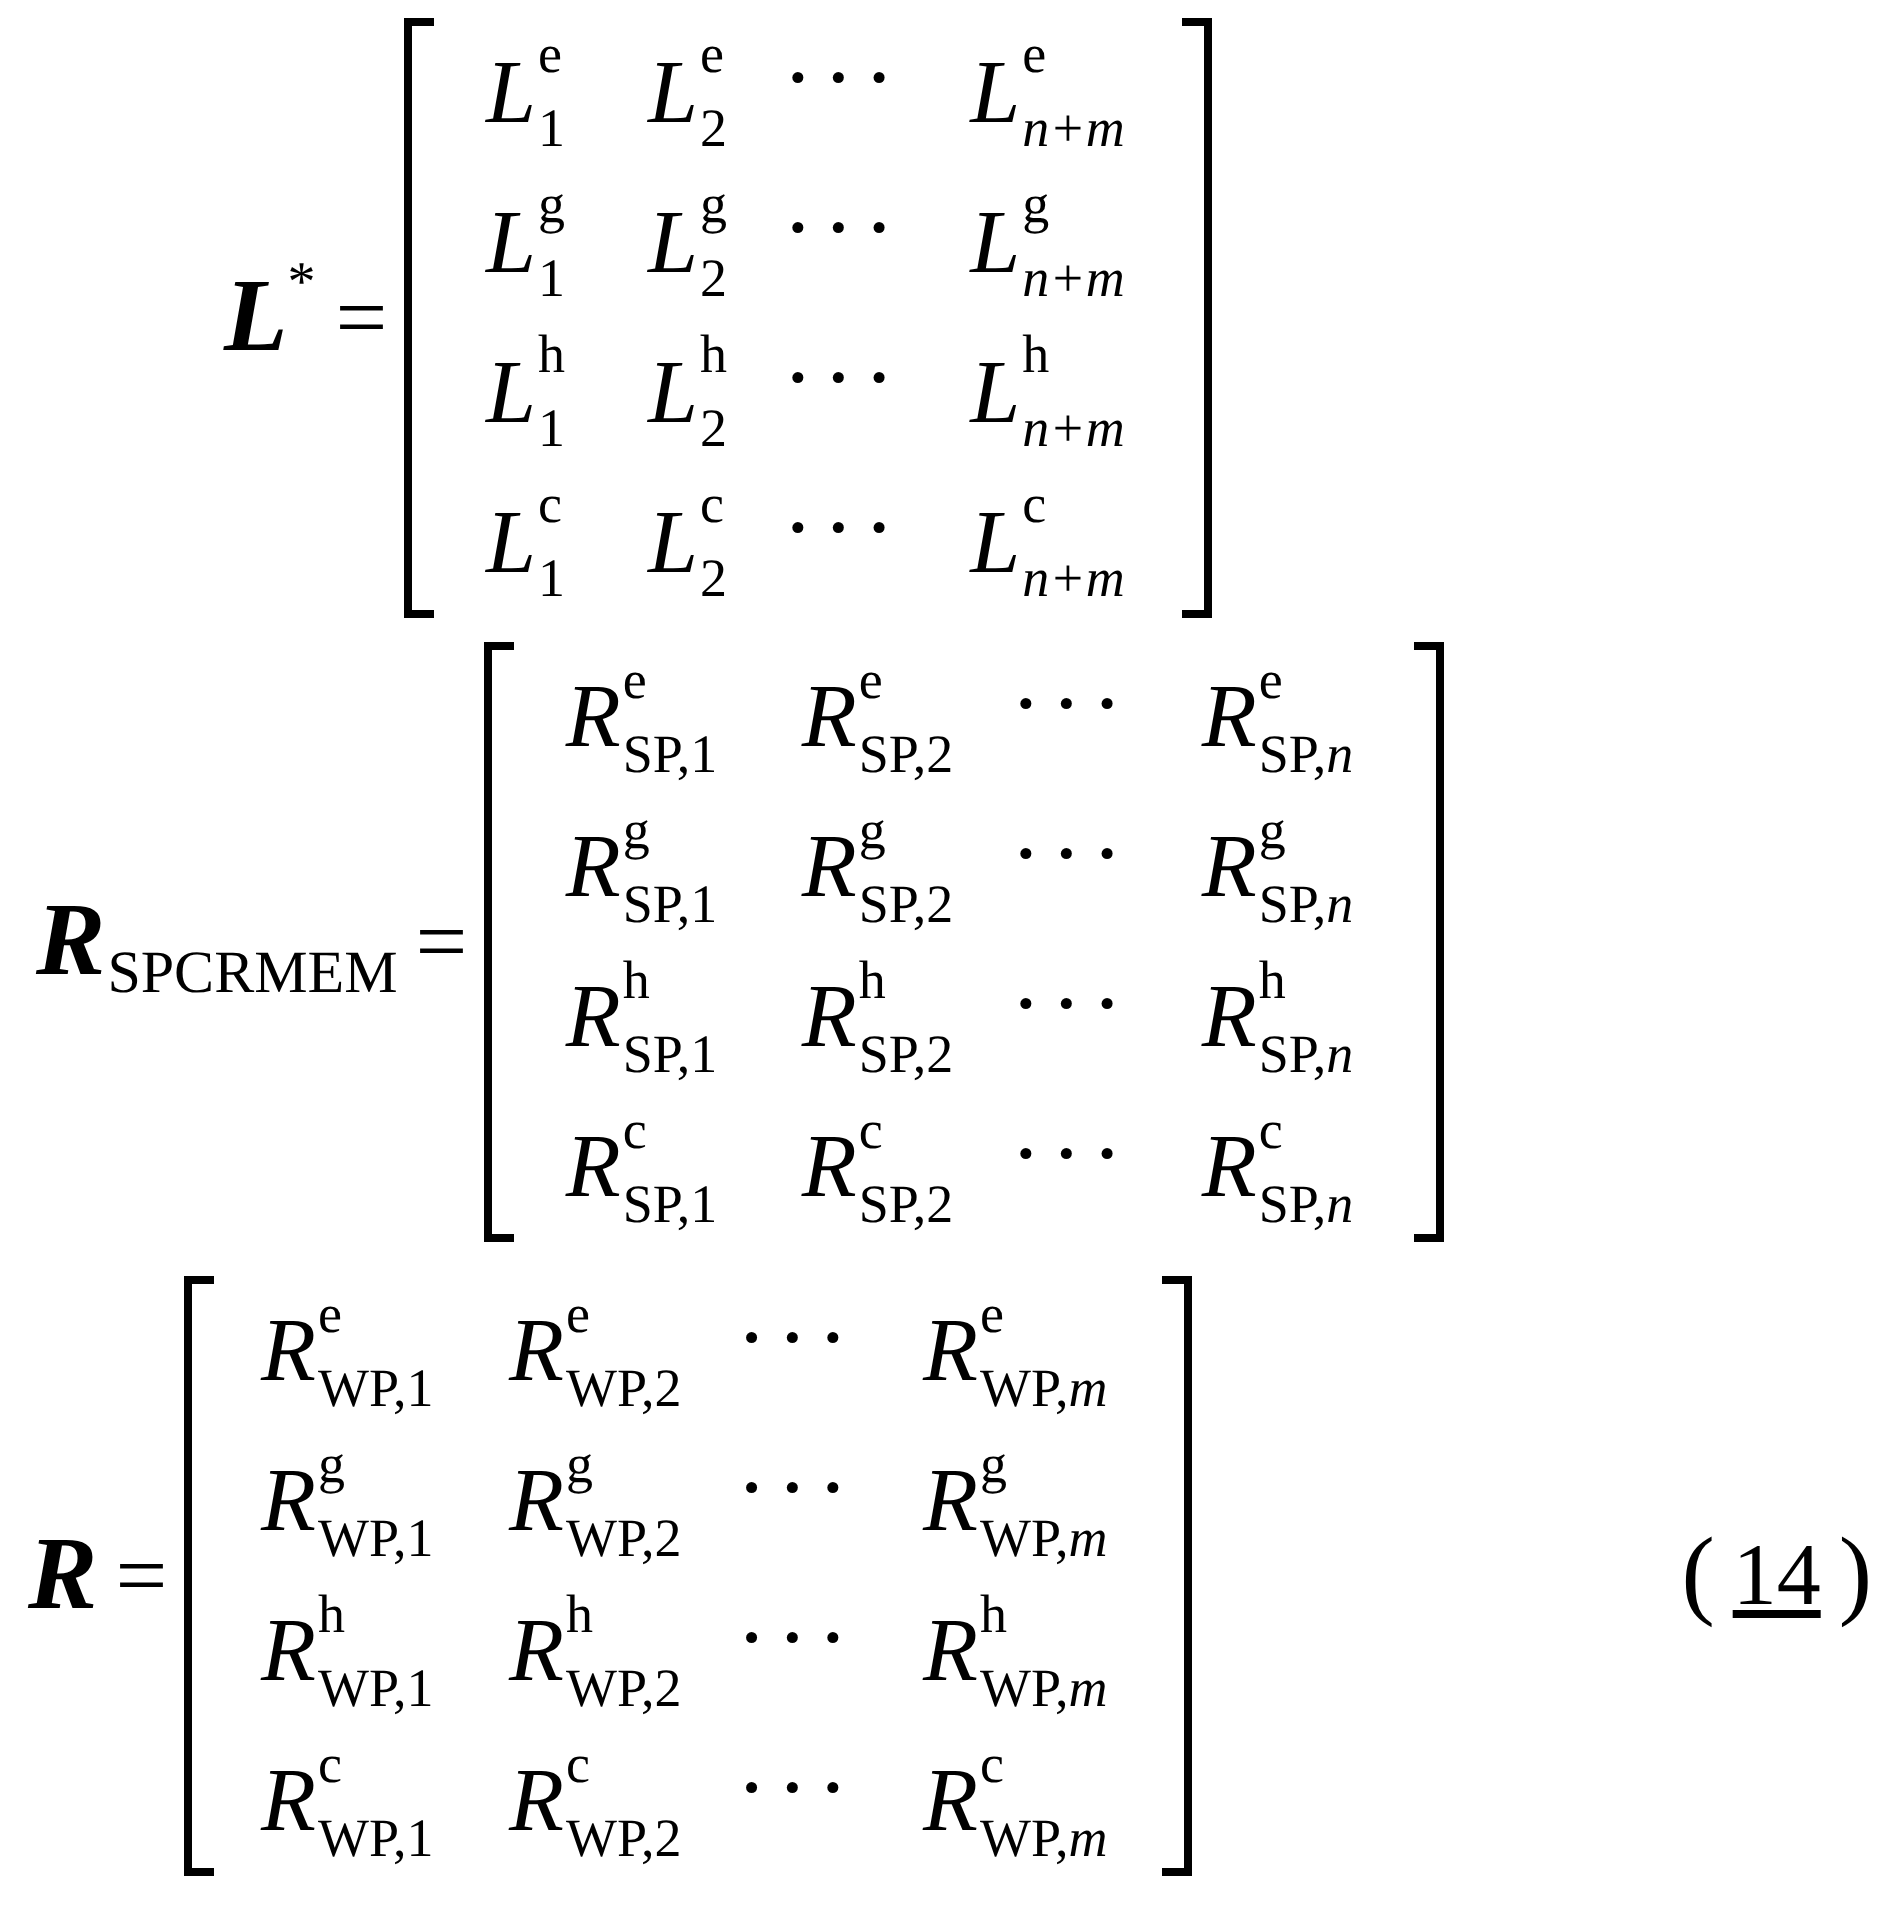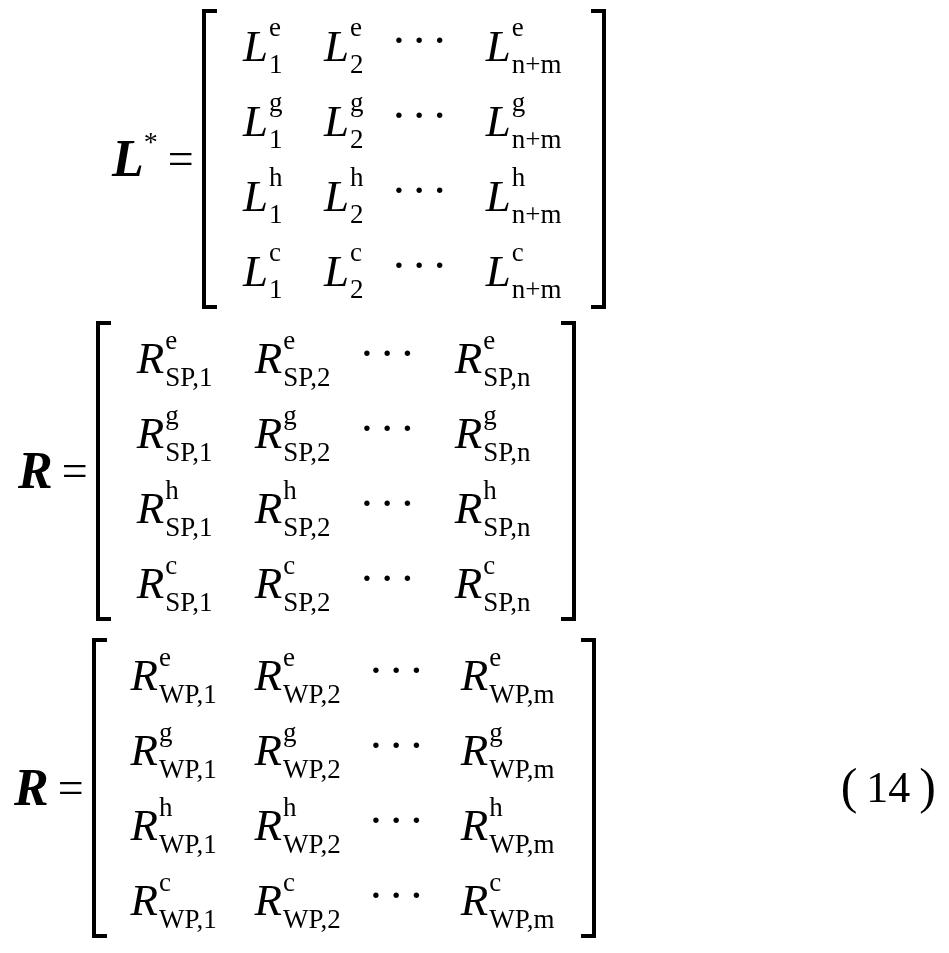--- a/index.html
+++ b/index.html
@@ -41,27 +41,27 @@
   
   .entry { display: inline-flex; align-items: center; white-space: nowrap; }
   .base { font-style: italic; font-size: 45px; line-height: 1; }
   .scripts {
     display: inline-flex; flex-direction: column;
     justify-content: space-between; height: 64px;
     font-size: 27px; line-height: 1; margin-left: 1px;
   }
   .sup { align-self: flex-start; }
   .sub { display: inline-flex; white-space: nowrap; }
-  .subi { }
+  .subi { font-style: italic; }
 
   .dots { font-size: 34px; font-weight: bold; letter-spacing: 9px; line-height: 1; transform: translateY(-6px); }
 
   
   .eqnum { margin-left: auto; margin-right: 4px; display: inline-flex; align-items: center; }
-  .eqnum .num { font-size: 44px; line-height: 1; }
+  .eqnum .num { font-size: 44px; line-height: 1; text-decoration: underline; }
   .eqnum .paren { font-size: 50px; line-height: 1; margin: 0 9px; transform: translateY(-2px); }
 </style>
 </head>
 <body>
 
 <div id="canvas">
 
   <div class="equation" id="eq0">
     <span class="lhs">
       <span class="lhs-base">L</span>
@@ -218,20 +218,21 @@
           </div>
         </div>
       <div class="bracket right"></div>
     </div>
   </div>
 
   <div class="equation" id="eq1">
     <span class="lhs">
       <span class="lhs-base">R</span>
       <span class="lhs-sup"></span>
+      <span class="lhs-sub">SPCRMEM</span>
     </span>
     <span class="equals">=</span>
     <div class="matrix m1">
       <div class="bracket left"></div>
       <div class="grid">
           <div class="cell">
             <span class="entry">
               <span class="base">R</span>
               <span class="scripts">
                 <span class="sup">e</span>

